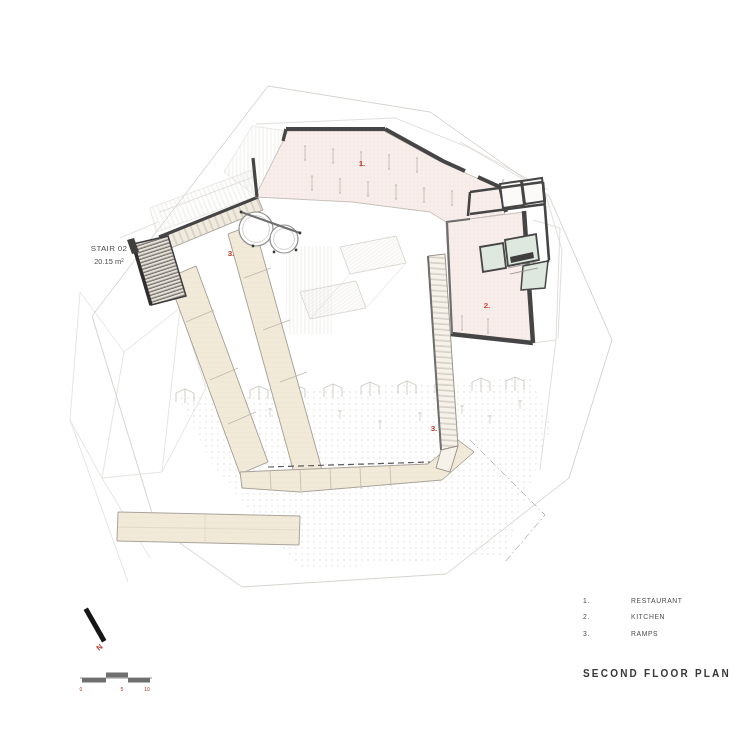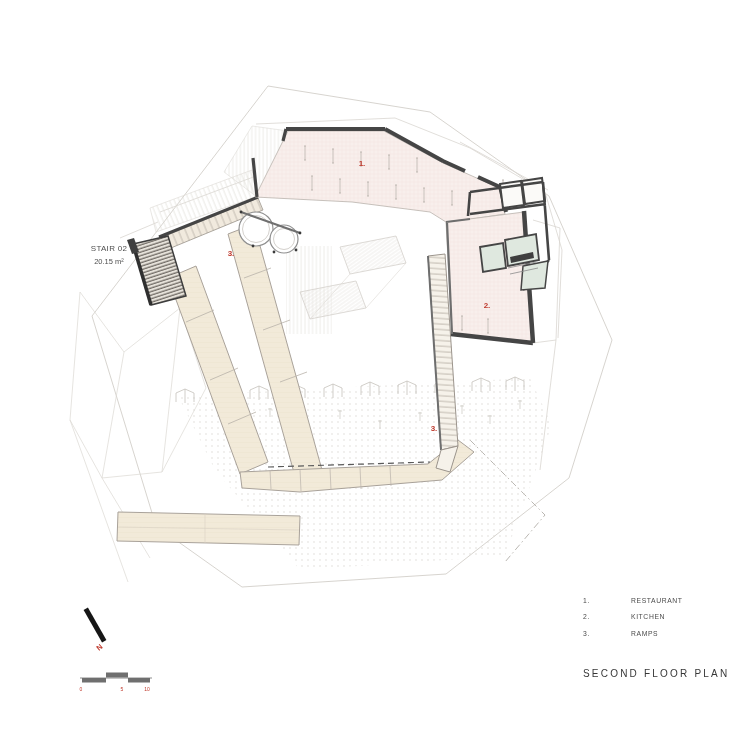--- a/index.html
+++ b/index.html
@@ -8,21 +8,21 @@
   svg{position:absolute;left:0;top:0;}
   .plan-label{font-size:8px;font-weight:bold;fill:#bf392c;}
   .stair-name{font-size:8px;fill:#4f4f4f;letter-spacing:.3px;}
   .stair-area{font-size:7.5px;fill:#4f4f4f;}
   .scale-num{font-size:5px;fill:#bf392c;}
   .north-n{font-size:7.5px;font-weight:bold;fill:#bf392c;}
   .legend{position:absolute;left:583px;top:592px;width:170px;color:#4a4a4a;}
   .legend-row{display:flex;height:16.5px;align-items:center;font-size:6.8px;letter-spacing:.6px;}
   .legend-num{width:48px;}
   .legend-label{flex:1;}
-  .sheet-title{position:absolute;left:583px;top:668px;font-size:10px;font-weight:400;
+  .sheet-title{position:absolute;left:583px;top:668px;font-size:10px;font-weight:700;
     letter-spacing:2.2px;color:#373737;white-space:nowrap;}
 </style>
 </head>
 <body>
 
 <div id="canvas">
 
 <svg width="750" height="737" viewBox="0 0 750 737">
   <defs>
     <pattern id="pinkTex" width="4" height="4" patternUnits="userSpaceOnUse">

